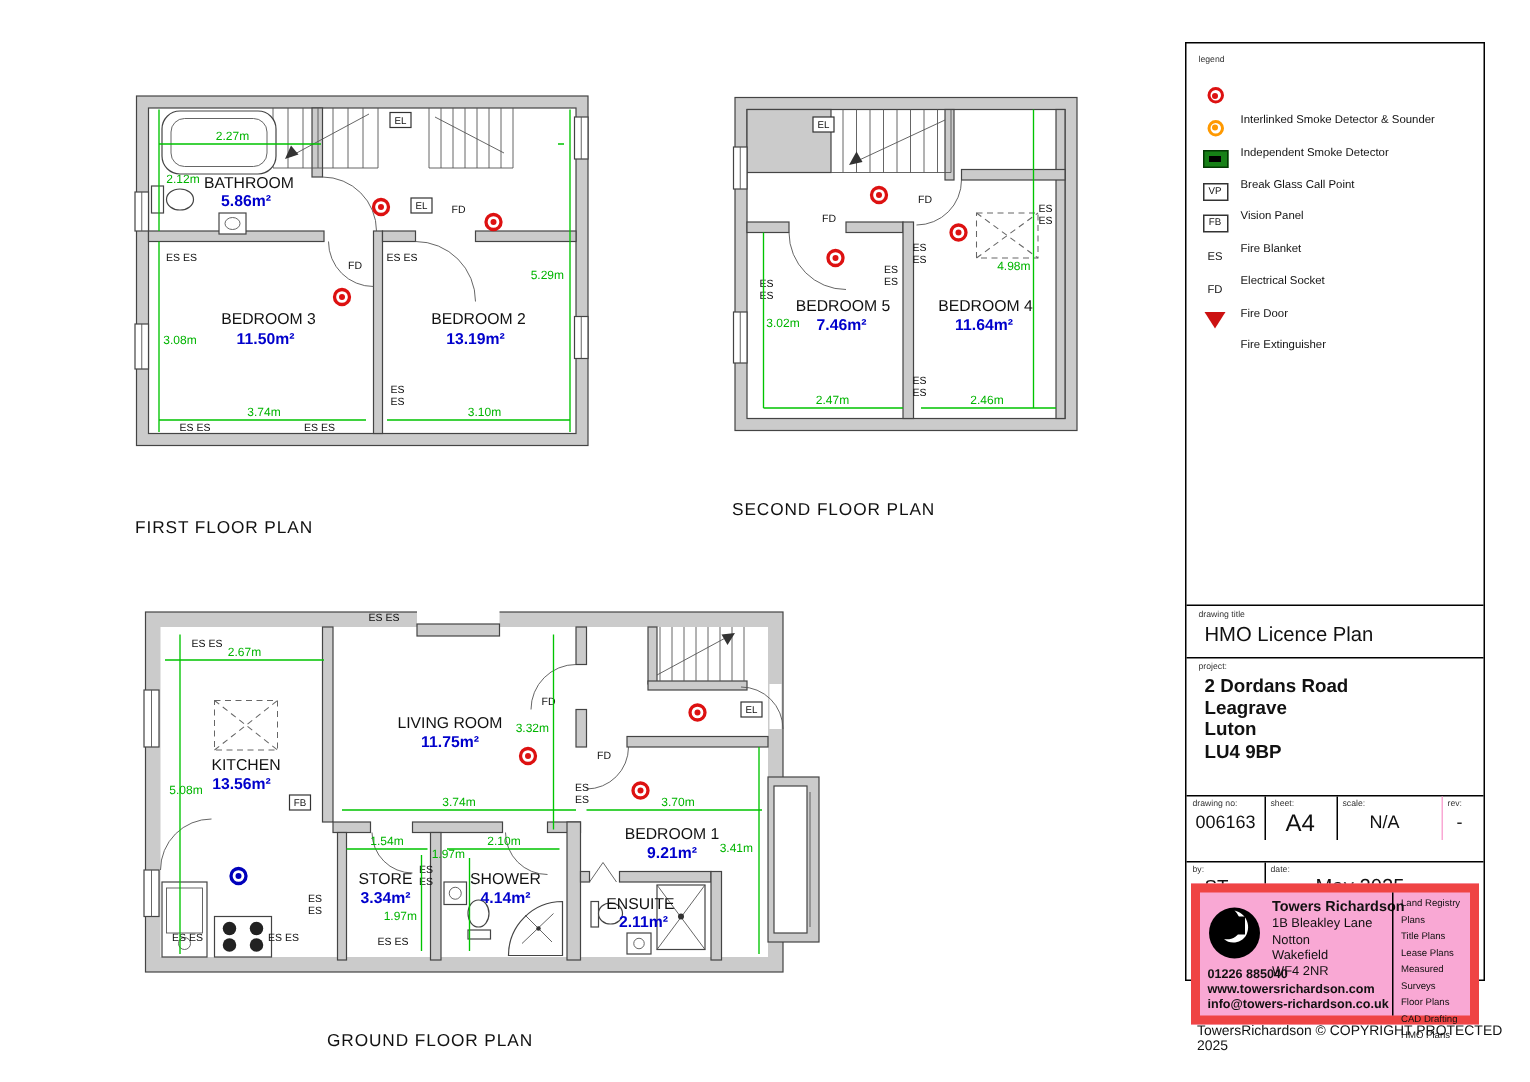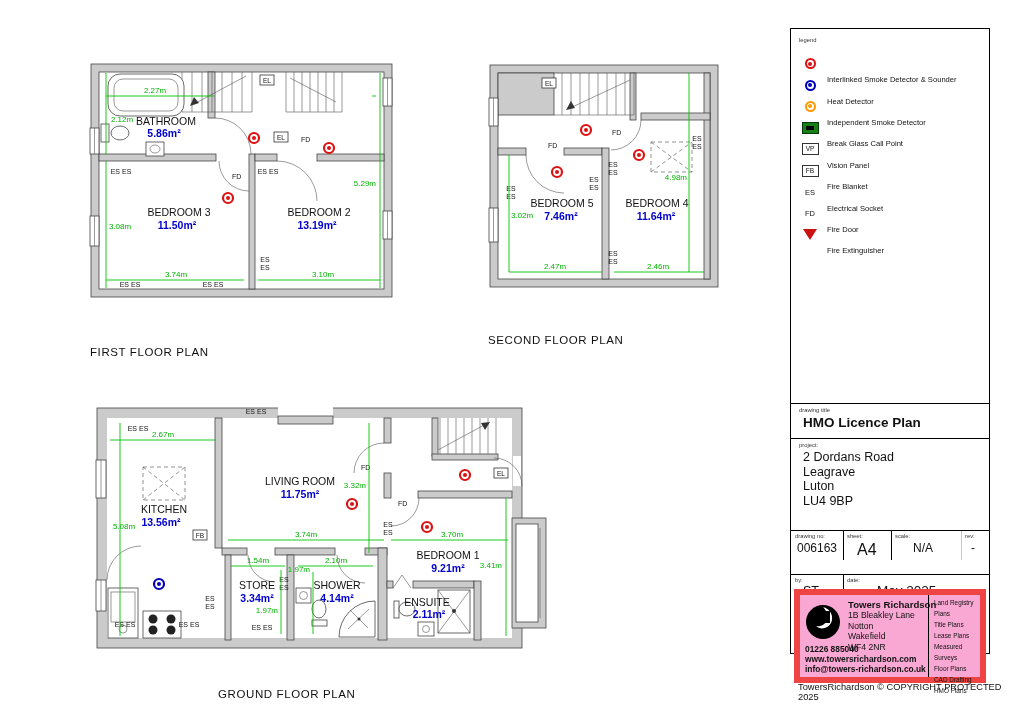--- a/index.html
+++ b/index.html
@@ -372,28 +372,20 @@
         <div class="lg-row">
           <span class="lg-ic">
               <span class="ring" style="border:2.5px solid #dd1111">
                 <span style="background:#dd1111"></span>
               </span>
             </span>
           <span class="lg-lb">Interlinked Smoke Detector &amp; Sounder</span>
         </div>
         <div class="lg-row">
           <span class="lg-ic">
-              <span class="ring" style="border:2.5px solid #0000bb">
-                <span style="background:#0000bb"></span>
-              </span>
-            </span>
-          <span class="lg-lb">Heat Detector</span>
-        </div>
-        <div class="lg-row">
-          <span class="lg-ic">
               <span class="ring" style="border:2.5px solid #ff9900">
                 <span style="background:#ff9900"></span>
               </span>
             </span>
           <span class="lg-lb">Independent Smoke Detector</span>
         </div>
         <div class="lg-row">
           <span class="lg-ic">
               <span class="bgc">
                 <span></span>
@@ -429,26 +421,26 @@
           <span class="lg-ic">
               <span class="ftri"></span>
             </span>
           <span class="lg-lb">Fire Extinguisher</span>
         </div>
       </div>
     </div>
 
     <div class="abs sect" style="left:0;top:374px;width:100%;height:35px">
       <div class="abs tiny" style="left:8px;top:3px">drawing title</div>
-      <div class="abs" style="left:12px;top:11px;font-size:13.5px;font-weight:bold">HMO Licence Plan</div>
+      <div class="abs" style="left:12px;top:11px;font-size:13.5px;font-weight:normal">HMO Licence Plan</div>
     </div>
 
     <div class="abs sect" style="left:0;top:409px;width:100%;height:92px">
       <div class="abs tiny" style="left:8px;top:3px">project:</div>
-      <div class="abs" style="left:12px;top:11px;font-size:12.5px;font-weight:normal;line-height:14.5px">
+      <div class="abs" style="left:12px;top:11px;font-size:12.5px;font-weight:bold;line-height:14.5px">
         <div>2 Dordans Road</div>
         <div>Leagrave</div>
         <div>Luton</div>
         <div>LU4 9BP</div>
       </div>
     </div>
 
     <div class="abs sect" style="left:0;top:501px;width:100%;height:29px">
       <div class="cell" style="left:0;width:52px;border-right:1px solid #000">
         <div class="abs tiny" style="left:4px;top:2px">drawing no:</div>

